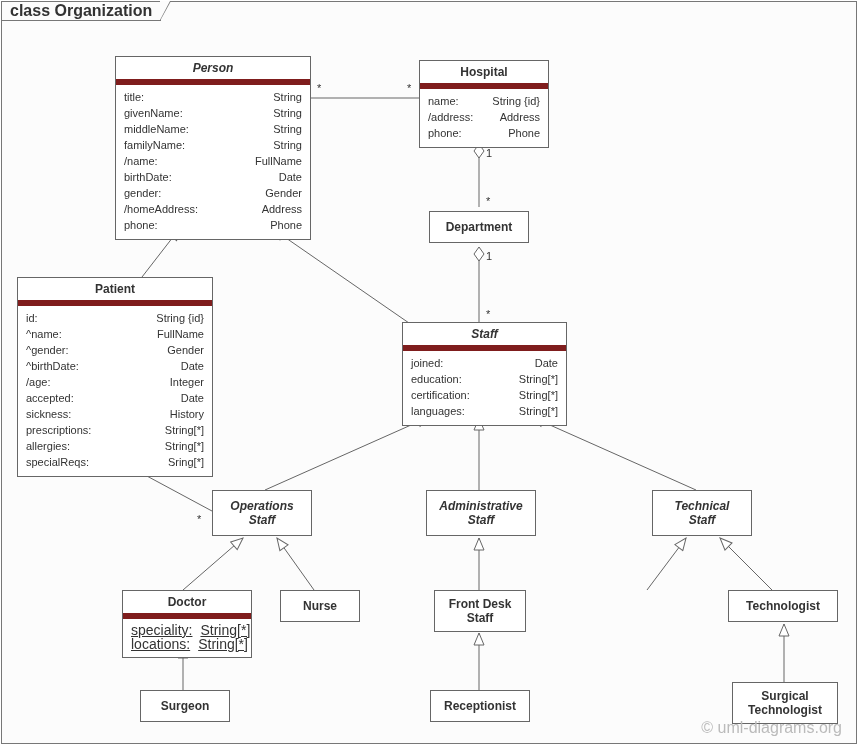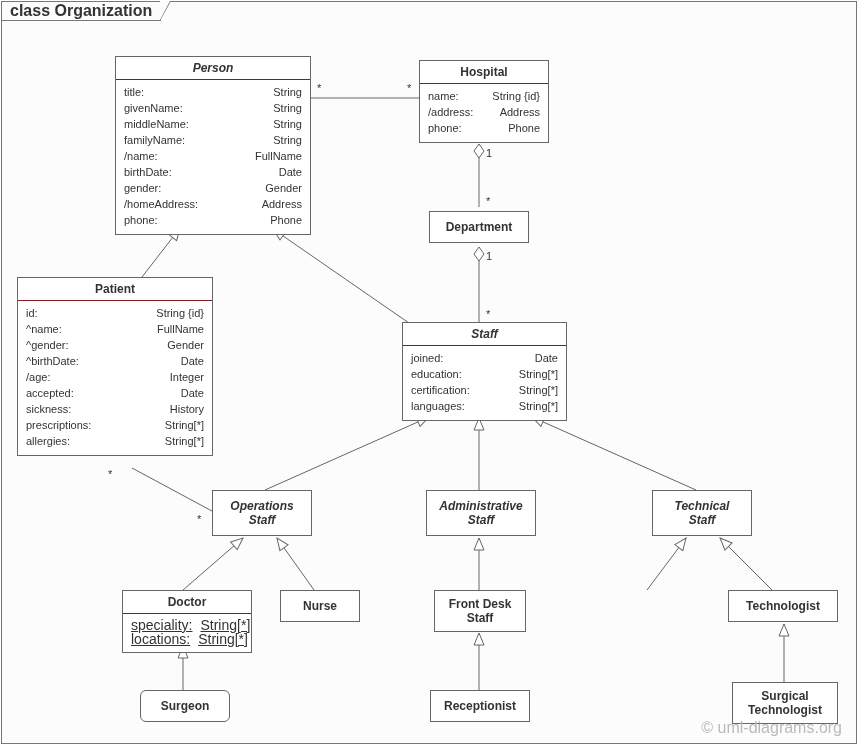--- a/index.html
+++ b/index.html
@@ -56,21 +56,21 @@
     position: absolute;
     border: 1px solid #666;
     background: #fff;
     box-sizing: border-box;
   }
   .box-title {
     text-align: center;
     font-weight: bold;
     font-style: italic;
     padding: 4px 6px;
-    border-bottom: 1px solid #7f1d1d;
+    border-bottom: 6px solid #7f1d1d;
     font-size: 12px;
   }
   .box-title.no-italic { font-style: normal; }
   .box-title.no-border { border-bottom: none; }
   .box-attrs {
     padding: 4px 8px 6px 8px;
     line-height: 16px;
   }
   .attr-row {
     display: flex;
@@ -259,20 +259,24 @@
           <span class="attr-type">History</span>
         </div>
       <div class="attr-row">
           <span class="attr-name">prescriptions:</span>
           <span class="attr-type">String[*]</span>
         </div>
       <div class="attr-row">
           <span class="attr-name">allergies:</span>
           <span class="attr-type">String[*]</span>
         </div>
+      <div class="attr-row">
+          <span class="attr-name">specialReqs:</span>
+          <span class="attr-type">Sring[*]</span>
+        </div>
     </div>
   </div>
 
   <div class="box" style="left:400px; top:320px; width:165px;">
     <div class="box-title">Staff</div>
     <div class="box-attrs">
       <div class="attr-row">
           <span class="attr-name">joined:</span>
           <span class="attr-type">Date</span>
         </div>
@@ -321,21 +325,21 @@
     <div class="box-title no-italic no-border" style="padding:8px 4px;">Nurse</div>
   </div>
   <div class="box" style="left:432px; top:588px; width:92px;">
     <div class="box-title no-italic no-border" style="white-space:pre-line; padding:6px 4px;">Front Desk
 Staff</div>
   </div>
   <div class="box" style="left:726px; top:588px; width:110px;">
     <div class="box-title no-italic no-border" style="padding:8px 4px;">Technologist</div>
   </div>
 
-  <div class="box" style="left:138px; top:688px; width:90px;border-radius:6px;">
+  <div class="box" style="left:138px; top:688px; width:90px;">
     <div class="box-title no-italic no-border" style="padding:8px 4px;">Surgeon</div>
   </div>
   <div class="box" style="left:428px; top:688px; width:100px;">
     <div class="box-title no-italic no-border" style="padding:8px 4px;">Receptionist</div>
   </div>
   <div class="box" style="left:730px; top:680px; width:106px;">
     <div class="box-title no-italic no-border" style="white-space:pre-line; padding:6px 4px;">Surgical
 Technologist</div>
   </div>
 

